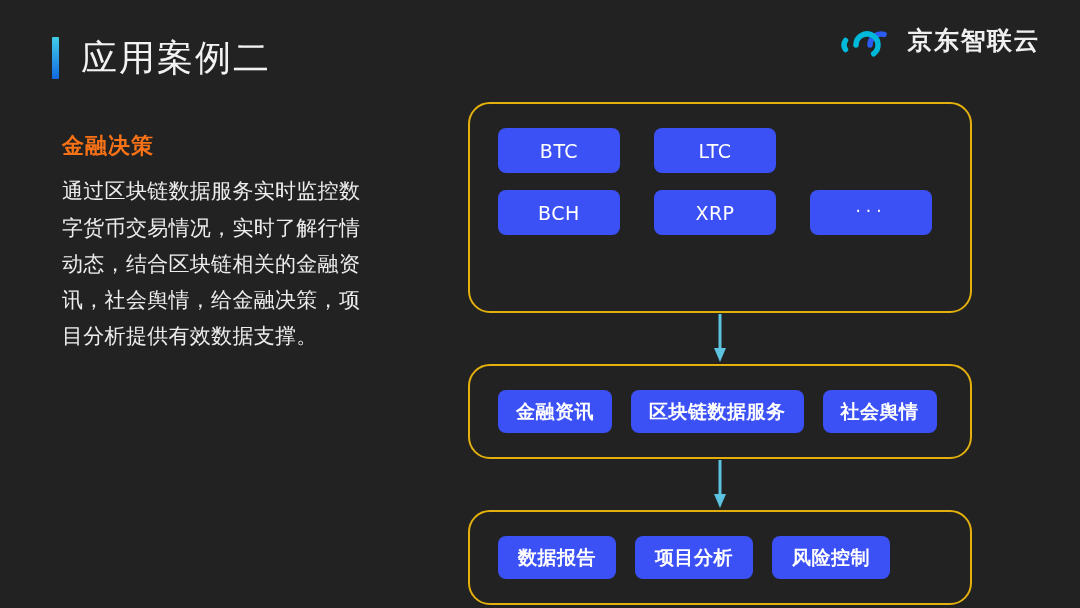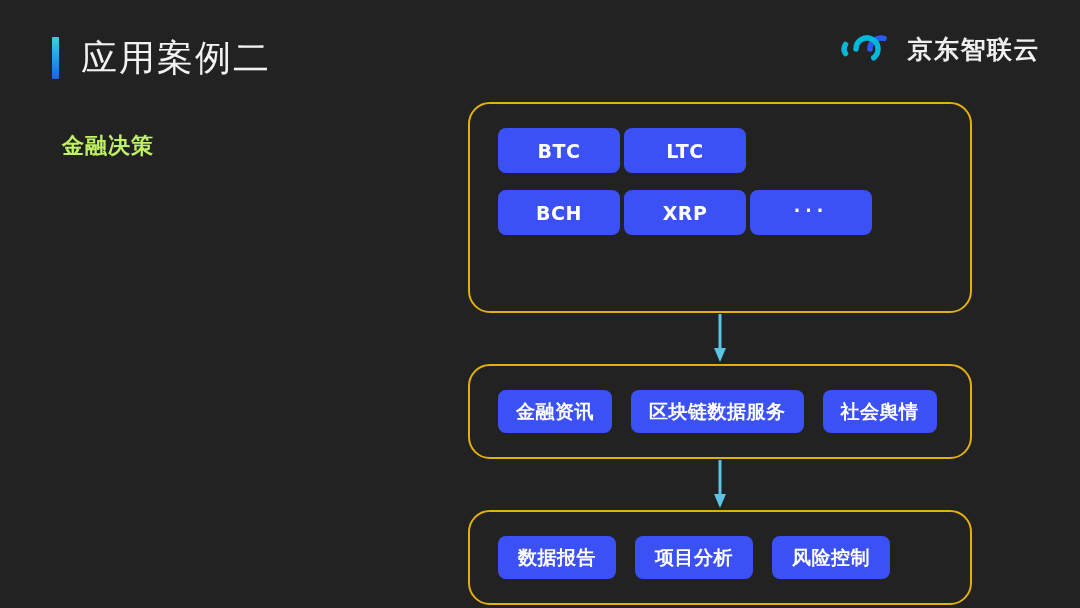--- a/index.html
+++ b/index.html
@@ -41,21 +41,21 @@
     line-height: 1;
     font-weight: 400;
   }
 
   
   #brand-logo {
     position: absolute;
     right: 40px;
     top: 28px;
     display: flex;
-    align-items: center;
+    align-items: flex-start;
     height: 42px;
   }
   #logo-mark {
     width: 56px;
     height: 34px;
     margin-right: 12px;
   }
   #logo-text {
     color: #f0f0f0;
     font-size: 25px;
@@ -65,21 +65,21 @@
   }
 
   
   #left-panel {
     position: absolute;
     left: 62px;
     top: 133px;
     width: 300px;
   }
   #left-heading {
-    color: #bef264;
+    color: #f97316;
     font-size: 22px;
     font-weight: 700;
     letter-spacing: 1px;
     margin-bottom: 14px;
     line-height: 1.2;
   }
   #left-body {
     color: #ededed;
     font-size: 21px;
     line-height: 1.72;
@@ -113,22 +113,21 @@
   }
   #stage-outputs {
     height: 95px;
     display: flex;
     align-items: center;
     padding: 0 28px;
   }
 
   .pill-row {
     display: flex;
-    gap: 4px;
-    font-weight: bold;
+    gap: 34px;
   }
   .pill-row + .pill-row {
     margin-top: 17px;
   }
   .pill {
     box-sizing: border-box;
     background: #3b51f5;
     border-radius: 8px;
     height: 45px;
     display: flex;
@@ -201,20 +200,21 @@
           <path d="M16 17 A11 11 0 1 1 16 17.01 Z" stroke="#00b8d9" stroke-dasharray="52 100" stroke-dashoffset="8"></path>
           <path d="M5.5 12.5 A8 8 0 0 0 5.5 21.5" stroke="#00b8d9"></path>
         </g>
       </svg>
     </span>
     <span id="logo-text">京东智联云</span>
   </div>
 
   <div id="left-panel">
     <div id="left-heading">金融决策</div>
+    <div id="left-body">通过区块链数据服务实时监控数字货币交易情况，实时了解行情动态，结合区块链相关的金融资讯，社会舆情，给金融决策，项目分析提供有效数据支撑。</div>
   </div>
 
   <div id="diagram">
 
     <div id="stage-sources" class="stage-box">
       <div class="pill-row">
         <div class="pill pill-sym">BTC</div>
         <div class="pill pill-sym">LTC</div>
       </div>
       <div class="pill-row">

